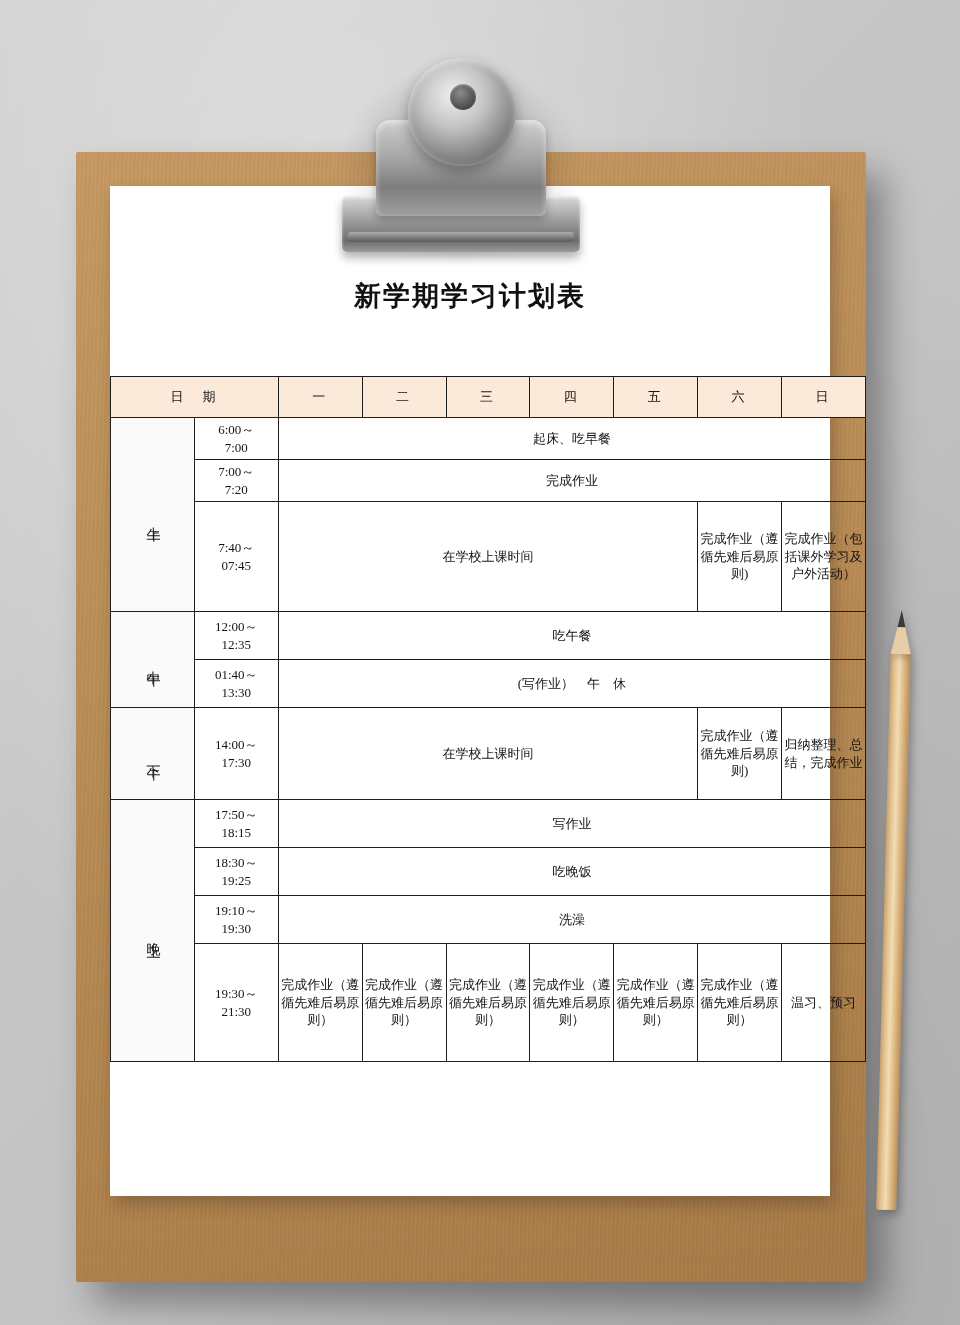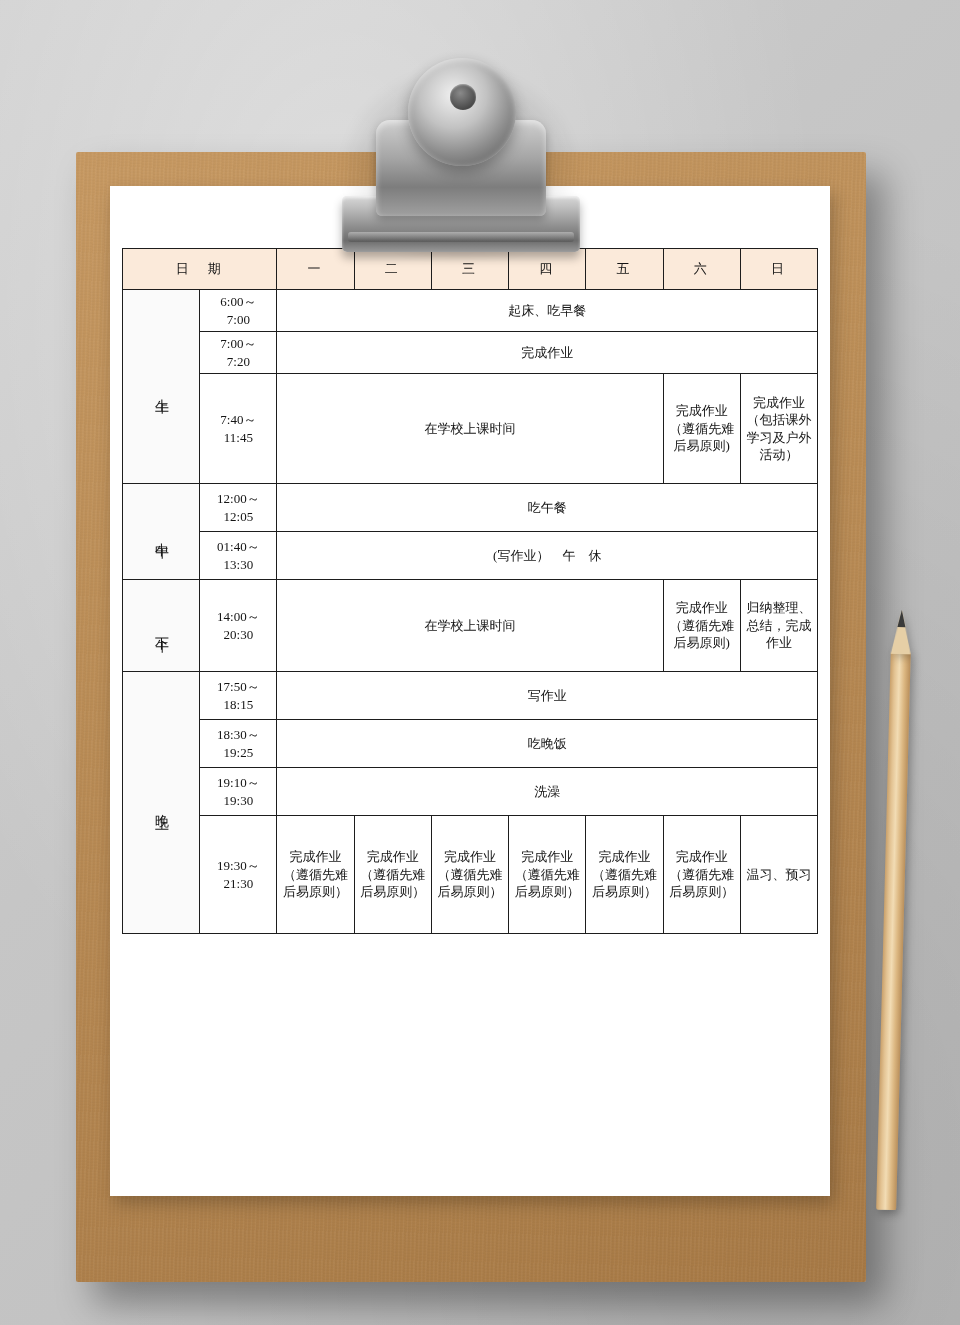--- a/index.html
+++ b/index.html
@@ -164,21 +164,21 @@
     text-align: center;
     font-size: 27px;
     font-weight: 700;
     letter-spacing: 2px;
     margin-top: 92px;
     color: #111;
   }
   table.plan {
     border-collapse: collapse;
     margin: 62px auto 0 auto;
-    width: 696px;
+    width: 756px;
     table-layout: fixed;
   }
   table.plan td, table.plan th {
     border: 1px solid #1d1d1d;
     font-size: 13px;
     line-height: 1.35;
     text-align: center;
     vertical-align: middle;
     padding: 3px 2px;
     font-weight: 400;
@@ -221,20 +221,21 @@
 
 <div class="scene">
   <div class="backdrop-shade"></div>
 
   <div class="clipboard">
     <div class="board-texture"></div>
   </div>
 
   <div class="paper">
     <div class="doc">
+      <div class="doc-title">新学期学习计划表</div>
 
       <table class="plan">
         <thead>
           <tr>
             <th colspan="2">日　期</th>
             <th>一</th>
             <th>二</th>
             <th>三</th>
             <th>四</th>
             <th>五</th>
@@ -250,42 +251,42 @@
 7:00</td>
             <td class="wide" colspan="7">起床、吃早餐</td>
           </tr>
           <tr>
             <td class="timecell nowrap-time">7:00～
 7:20</td>
             <td class="wide" colspan="7">完成作业</td>
           </tr>
           <tr style="height:110px">
             <td class="timecell nowrap-time">7:40～
-11:45</td>
+07:45</td>
             <td class="wide" colspan="5">在学校上课时间</td>
             <td class="small">完成作业（遵循先难后易原则)</td>
             <td class="small">完成作业（包括课外学习及户外活动）</td>
           </tr>
 
           <tr style="height:48px">
             <td class="session" rowspan="2"><span>中午</span></td>
             <td class="timecell nowrap-time">12:00～
-12:05</td>
+12:35</td>
             <td class="wide" colspan="7">吃午餐</td>
           </tr>
           <tr style="height:48px">
             <td class="timecell nowrap-time">01:40～
 13:30</td>
             <td class="wide" colspan="7">(写作业）　午　休</td>
           </tr>
 
           <tr style="height:92px">
             <td class="session"><span>下午</span></td>
             <td class="timecell nowrap-time">14:00～
-20:30</td>
+17:30</td>
             <td class="wide" colspan="5">在学校上课时间</td>
             <td class="small">完成作业（遵循先难后易原则)</td>
             <td class="small">归纳整理、总结，完成作业</td>
           </tr>
 
           <tr style="height:48px">
             <td class="session" rowspan="4"><span>晚上</span></td>
             <td class="timecell nowrap-time">17:50～
 18:15</td>
             <td class="wide" colspan="7">写作业</td>

